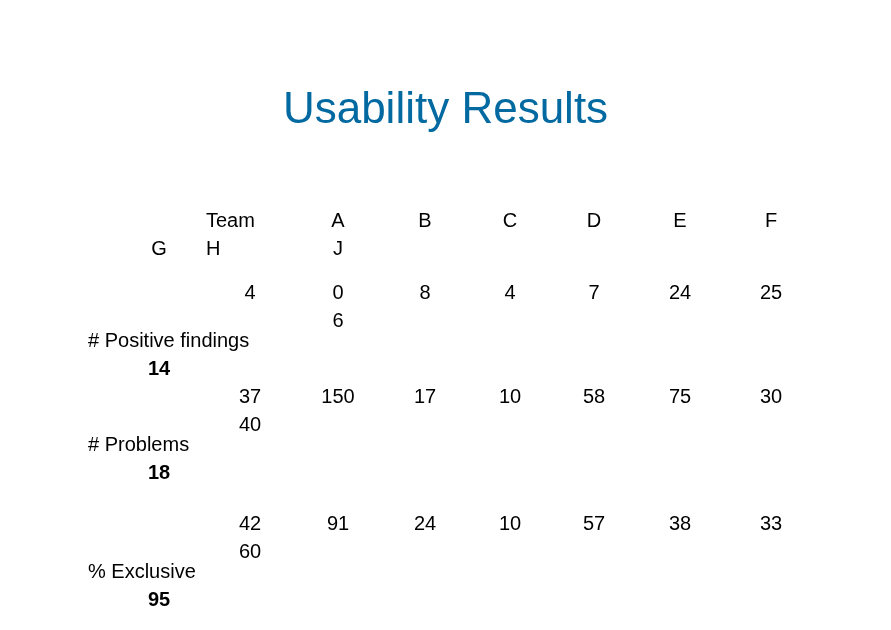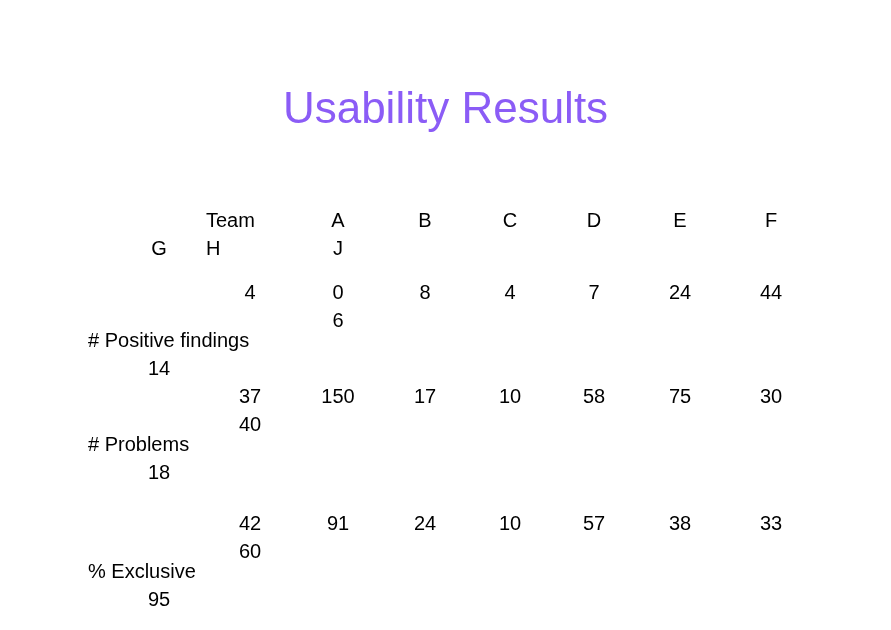--- a/index.html
+++ b/index.html
@@ -27,21 +27,21 @@
   
   .slide-title {
     position: absolute;
     left: 0;
     top: 82px;
     width: 891px;
     text-align: center;
     font-size: 44px;
     line-height: 52px;
     font-weight: normal;
-    color: #8b5cf6;
+    color: #0369a1;
     white-space: nowrap;
     letter-spacing: 0px;
   }
 
   
   .data-table {
     position: absolute;
     left: 78px;
     top: 206px;
     width: 740px;
@@ -113,20 +113,21 @@
     text-align: left;
     padding-left: 10px;
     margin-top: 48px;
   }
   .rowlabel .l2 {
     display: block;
     height: 28px;
     line-height: 28px;
     text-align: center;
     padding-left: 34px;
+    font-weight: bold;
   }
 
   
   .hdr-label .l1 { visibility: hidden; }
   .hdr-label .l2 { text-align: center; padding-left: 34px; }
 
   
   .hdr-team .l1,
   .hdr-team .l2 { text-align: left; }
 
@@ -239,21 +240,21 @@
         </td>
         <td>
           <span class="v1">7</span>
           <span class="v2"></span>
         </td>
         <td>
           <span class="v1">24</span>
           <span class="v2"></span>
         </td>
         <td>
-          <span class="v1">44</span>
+          <span class="v1">25</span>
           <span class="v2"></span>
         </td>
       </tr>
 
       <tr class="row-2">
         <td class="rowlabel">
           <span class="l1"># Problems</span>
           <span class="l2">18</span>
         </td>
         <td>

